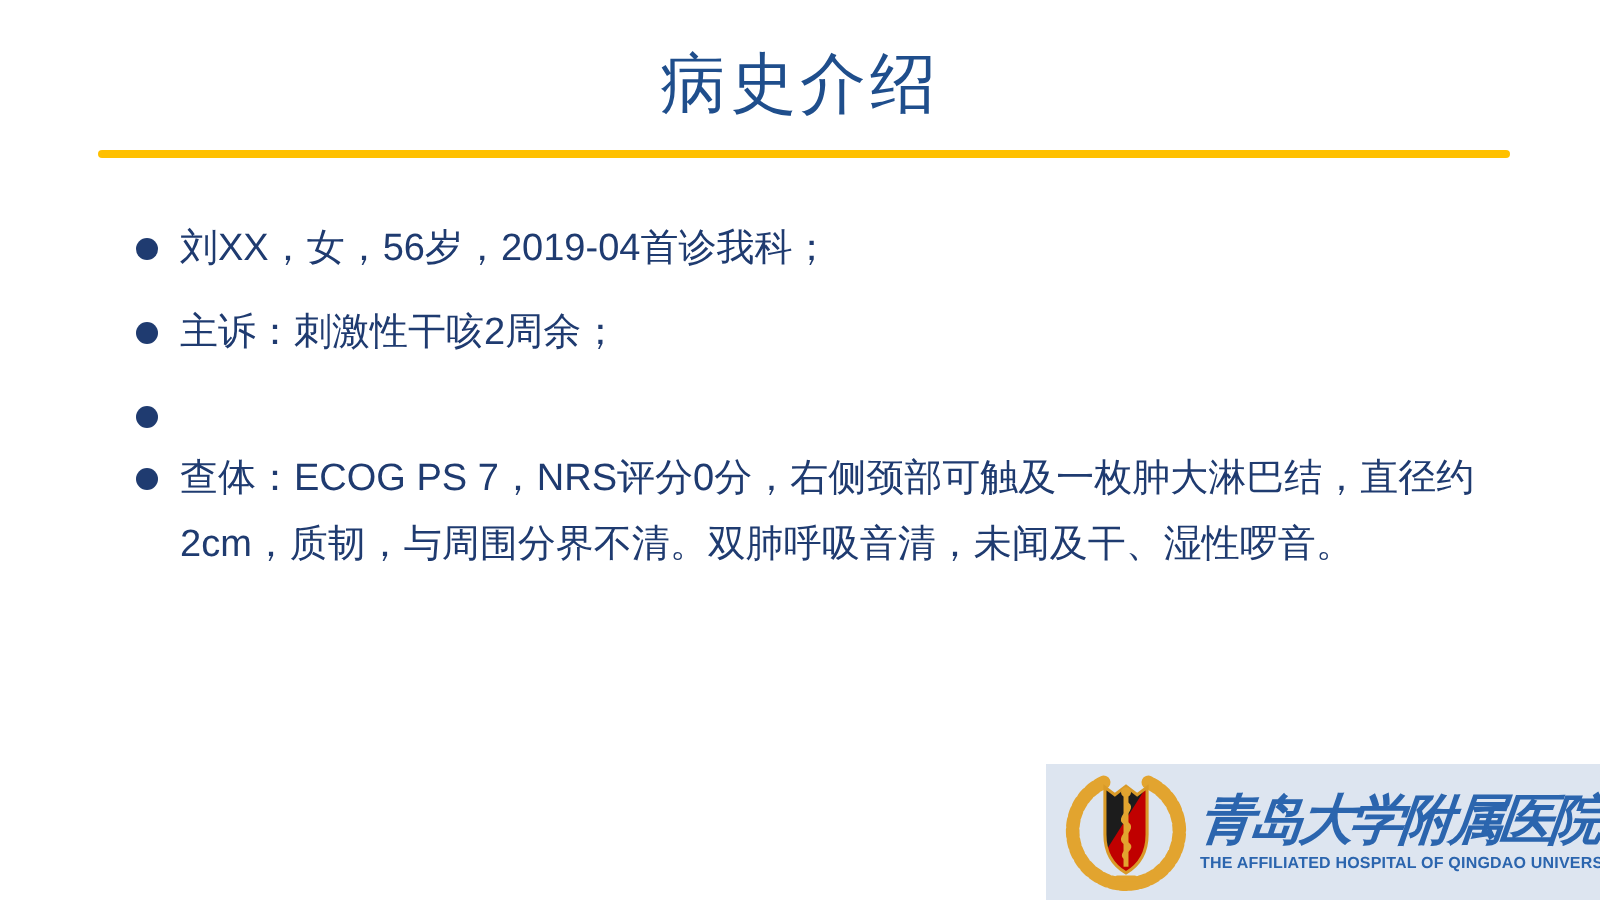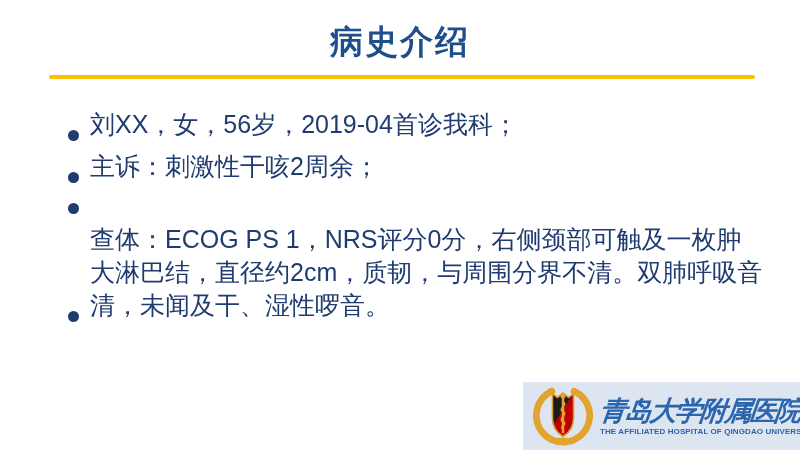--- a/index.html
+++ b/index.html
@@ -4,33 +4,33 @@
 <style>
   html,body{margin:0;padding:0;background:#ffffff;}
   .slide{
     position:relative;width:800px;height:450px;background:#ffffff;overflow:hidden;
     font-family:"Liberation Sans","DejaVu Sans",sans-serif;
     --title-color:#1F4E8C;--text-color:#1F3B70;--accent:#FFC000;
     --logo-bg:#DDE5F0;--logo-text:#2B65AE;
   }
   .title{
     position:absolute;top:20px;left:0;width:100%;text-align:center;
-    font-size:33px;font-weight:bold;color:var(--title-color);letter-spacing:2px;
+    font-size:33px;font-weight:normal;color:var(--title-color);letter-spacing:2px;
   }
   .divider{
     position:absolute;top:75px;left:49px;width:706px;height:4px;
     background:var(--accent);border-radius:2px;
   }
   .bullets{
     position:absolute;top:108px;left:68px;right:36px;
     margin:0;padding:0;list-style:none;
   }
   .bullets li{
-    display:flex;align-items:flex-end;margin-bottom:9px;
-    font-size:25px;line-height:33px;color:var(--text-color);
+    display:flex;align-items:flex-start;margin-bottom:9px;
+    font-size:19px;line-height:33px;color:var(--text-color);
   }
   .dot{
     flex:0 0 11px;width:11px;height:11px;border-radius:50%;
     background:var(--text-color);margin:11px 11px 0 0;
   }
   .logo-panel{
     position:absolute;left:523px;top:382px;right:0;bottom:0;
     background:var(--logo-bg);display:flex;align-items:center;
   }
   .emblem{width:64px;height:62px;margin-left:8px;flex:0 0 auto;}
@@ -62,21 +62,21 @@
     </li>
     <li>
       <span class="dot"></span>
       <span>主诉：刺激性干咳2周余；</span>
     </li>
     <li>
       <span class="dot"></span>
     </li>
     <li>
       <span class="dot"></span>
-      <span>查体：ECOG PS 1，NRS评分0分，右侧颈部可触及一枚肿大淋巴结，直径约2cm，质韧，与周围分界不清。双肺呼吸音清，未闻及干、湿性啰音。</span>
+      <span>查体：ECOG PS 7，NRS评分0分，右侧颈部可触及一枚肿大淋巴结，直径约2cm，质韧，与周围分界不清。双肺呼吸音清，未闻及干、湿性啰音。</span>
     </li>
   </ul>
 
   <div class="logo-panel">
     <svg class="emblem" viewBox="0 0 100 100" aria-hidden="true">
       <defs>
         <clipPath id="shieldClip">
           <path d="M33 14 L41 20 L50 13 L59 20 L67 14 L67 52 Q67 73 50 83 Q33 73 33 52 Z"></path>
         </clipPath>
       </defs>

